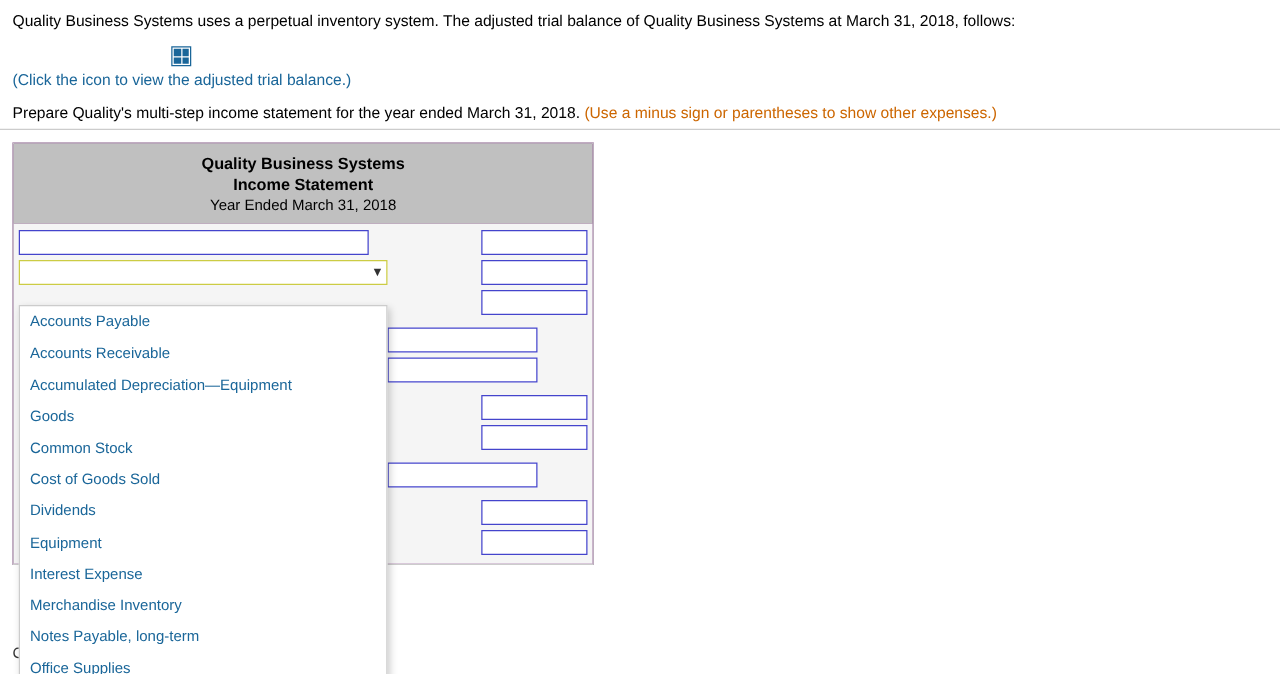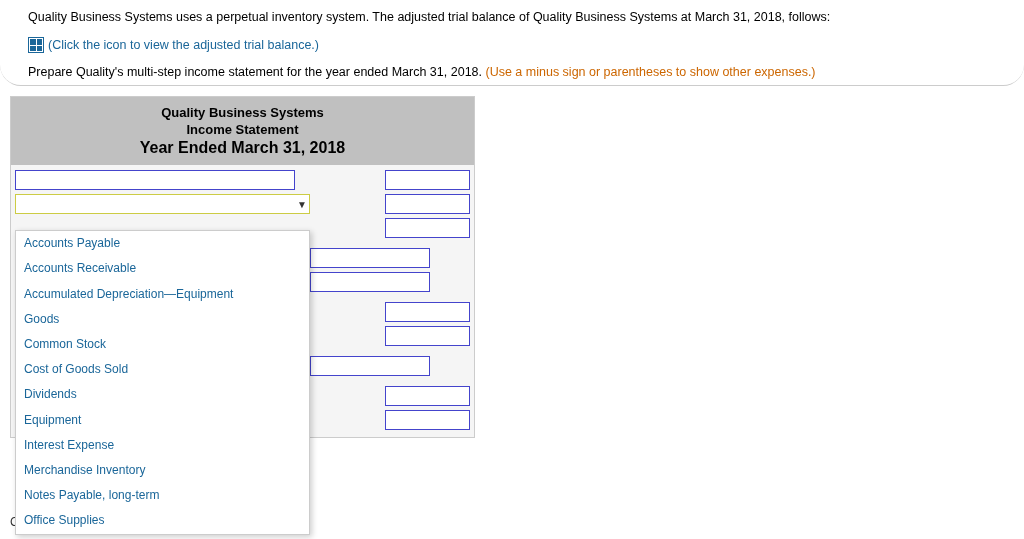--- a/index.html
+++ b/index.html
@@ -6,37 +6,37 @@
     body {
       font-family: Arial, sans-serif;
       font-size: 13px;
       background: #fff;
       color: #000;
       width: 1024px;
       min-height: 539px;
       overflow: hidden;
     }
     .top-section {
-      padding: 8px 10px 6px 28px;
+      padding: 8px 10px 6px 10px;
       border-bottom: 1px solid #ccc;
-      border-radius: 21px;
     }
     .top-text {
       font-size: 12.5px;
       margin-bottom: 6px;
       line-height: 1.5;
     }
     .icon-link {
       display: inline-flex;
       align-items: center;
       gap: 4px;
       color: #1a6699;
       text-decoration: none;
       font-size: 12.5px;
       cursor: pointer;
+      flex-direction: column;
     }
     .grid-icon {
       width: 16px;
       height: 16px;
       border: 1px solid #1a6699;
       display: inline-grid;
       grid-template-columns: 1fr 1fr;
       grid-template-rows: 1fr 1fr;
       gap: 1px;
       padding: 1px;
@@ -73,22 +73,22 @@
       font-weight: bold;
       font-size: 13px;
       margin-bottom: 2px;
     }
     .statement-header .title {
       font-weight: bold;
       font-size: 13px;
       margin-bottom: 2px;
     }
     .statement-header .period {
-      font-weight: bold;
-      font-size: 16px;
+      font-weight: normal;
+      font-size: 12px;
     }
     .statement-body {
       padding: 4px;
       background: #f5f5f5;
       position: relative;
     }
     .input-box {
       border: 1px solid #4444cc;
       background: #fff;
       height: 20px;

